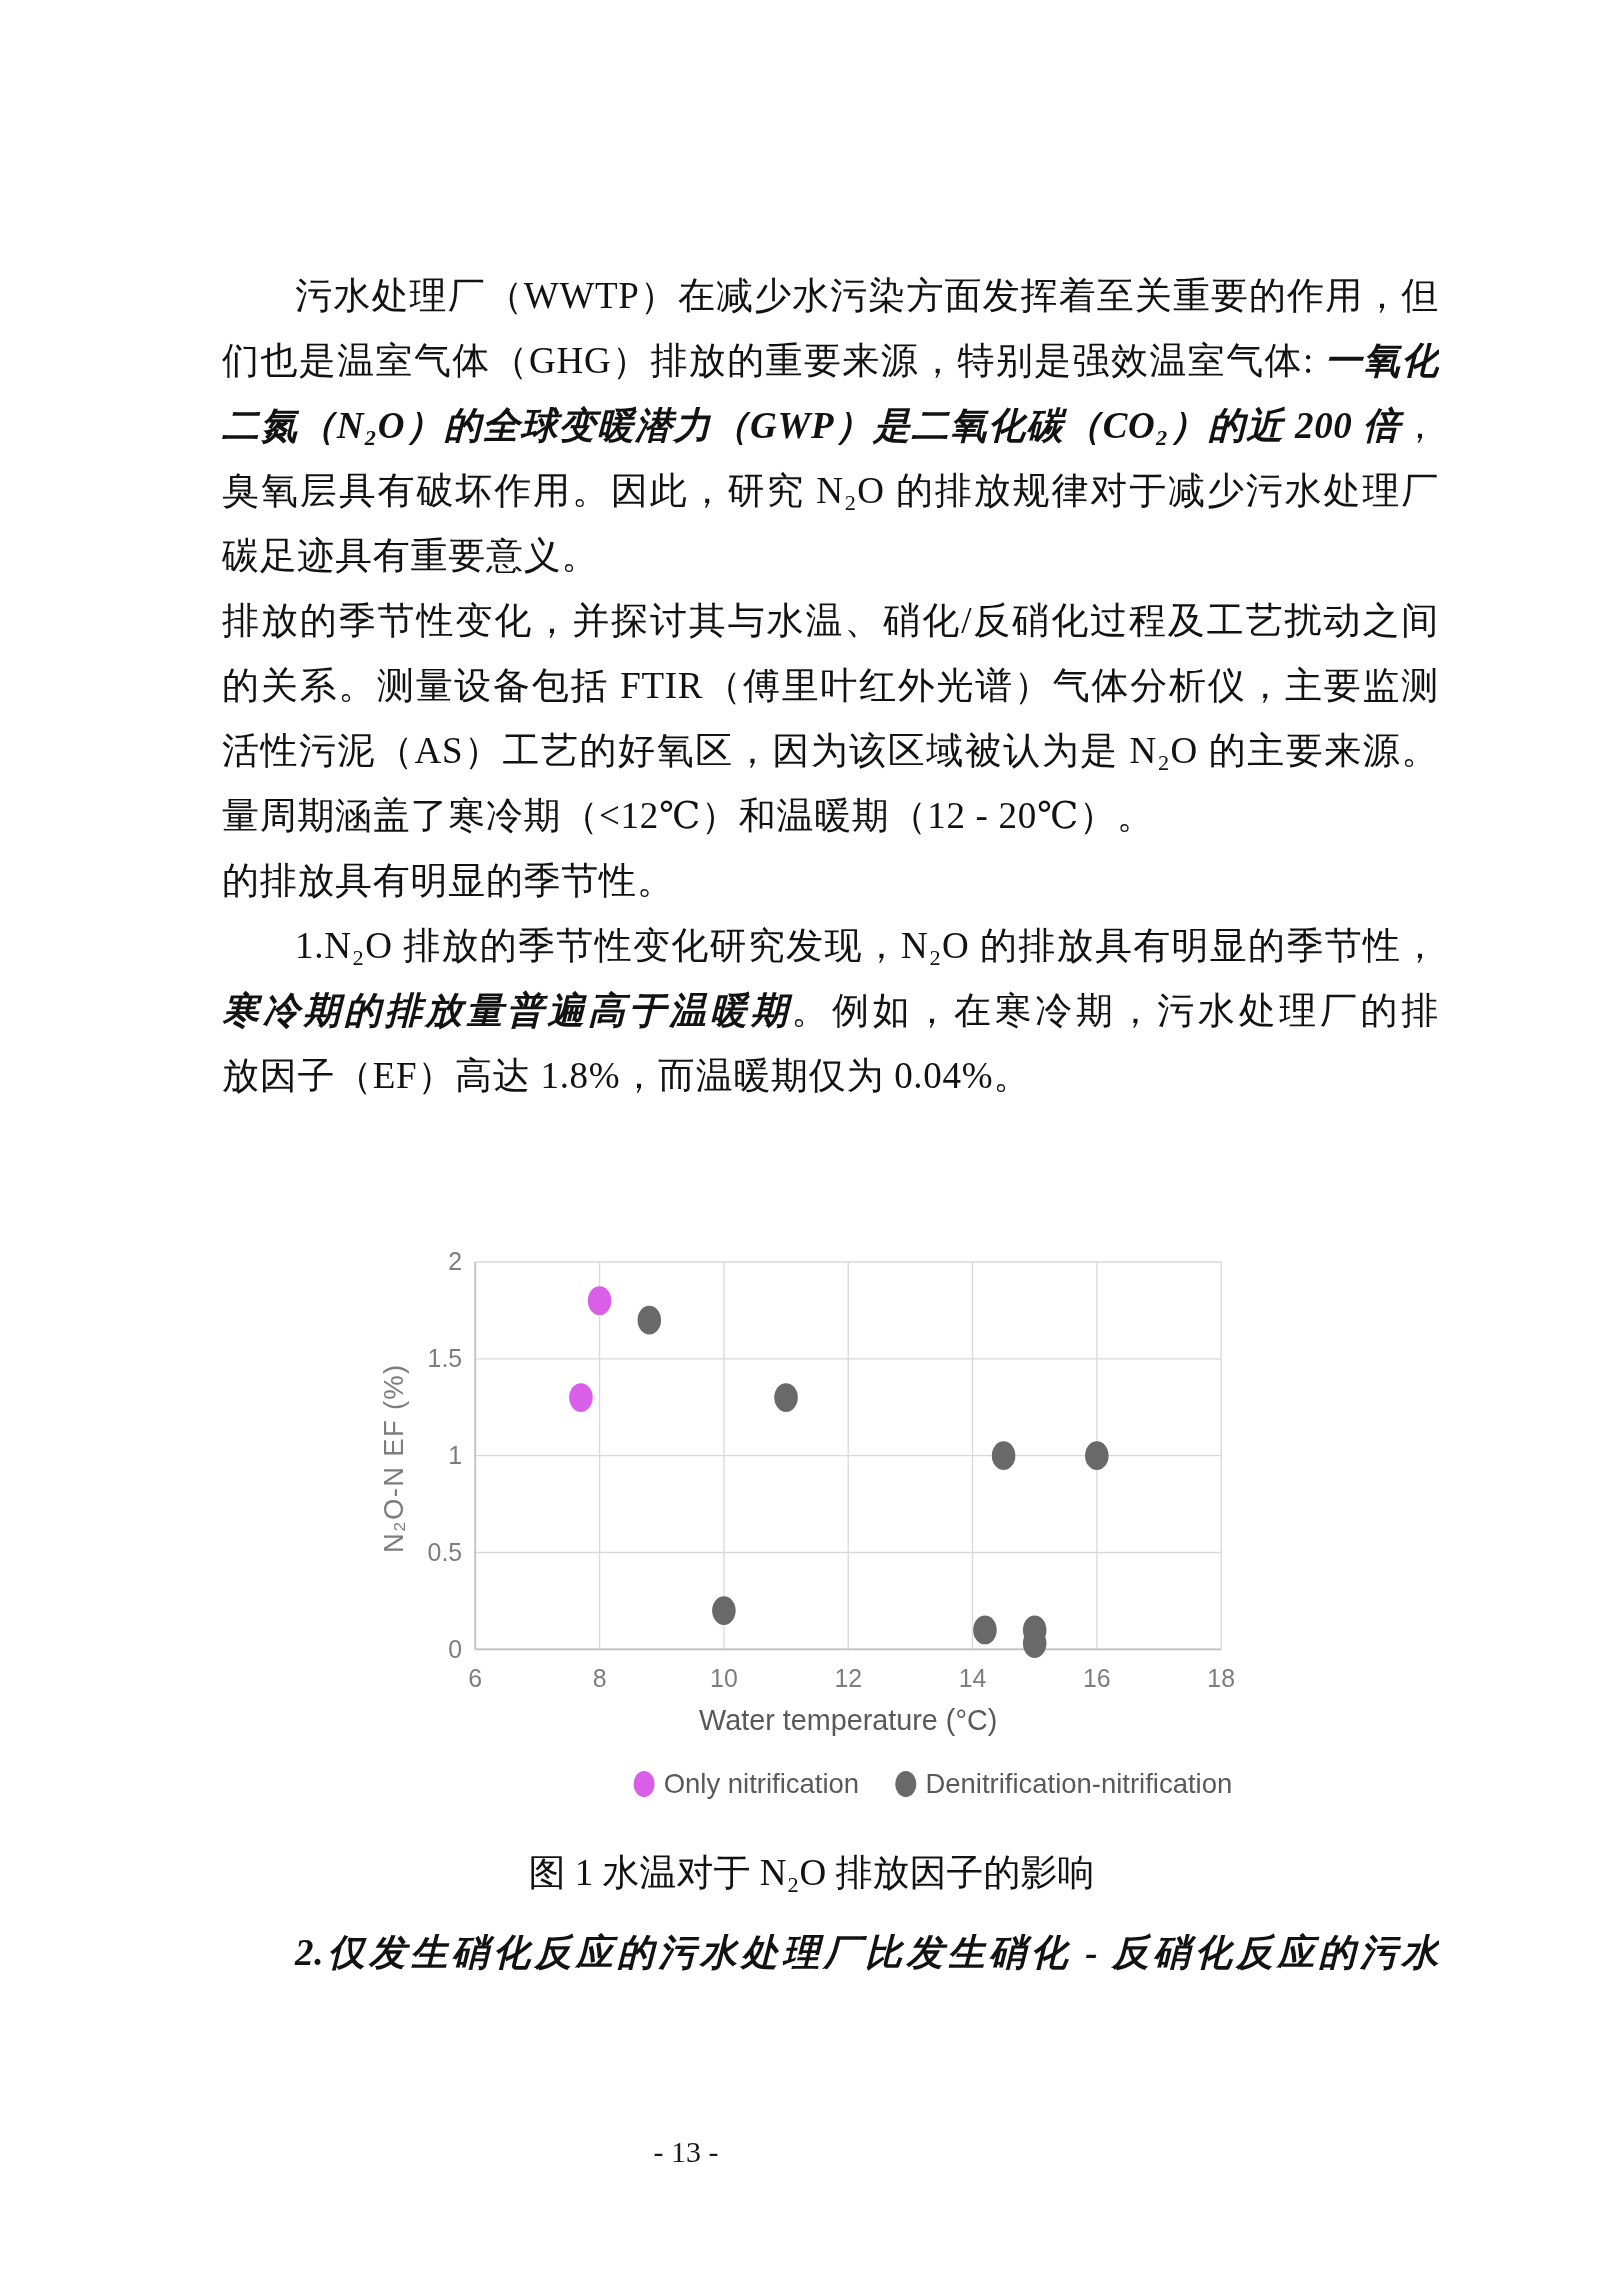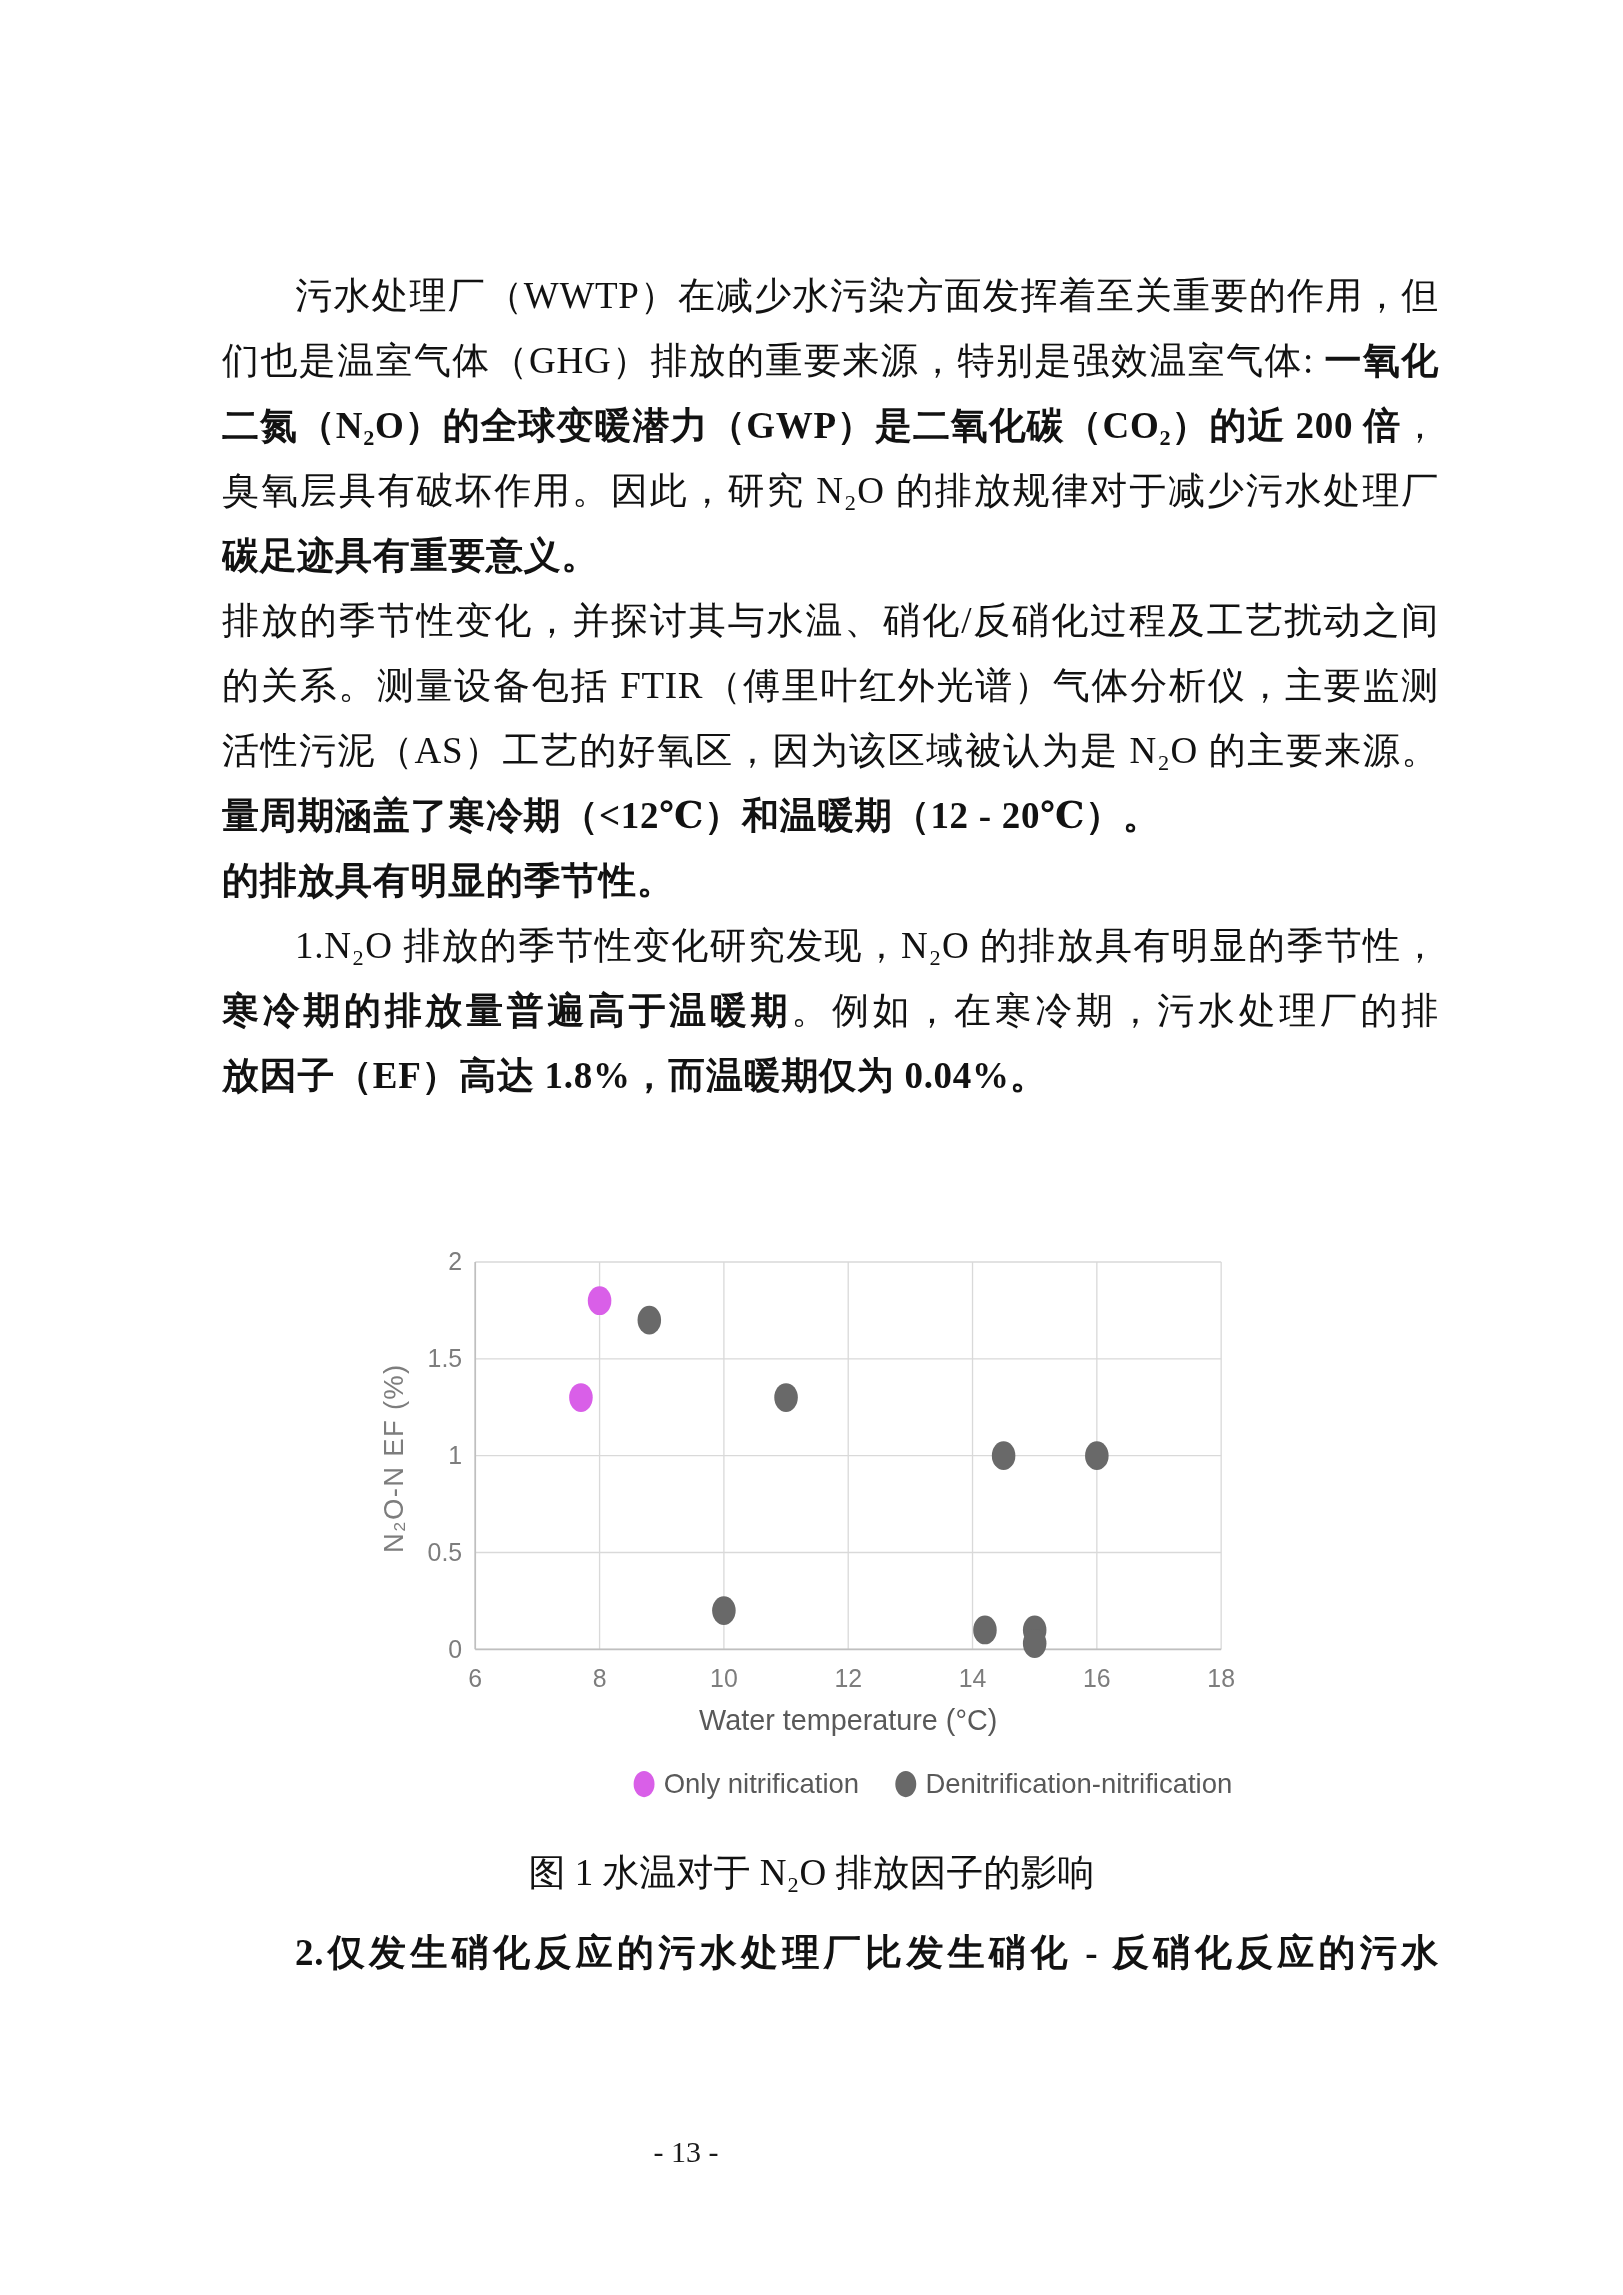--- a/index.html
+++ b/index.html
@@ -10,24 +10,24 @@
   }
   #page{position:relative;width:1623px;height:2295px;background:#ffffff;overflow:hidden;}
 
   
   #body-text{position:absolute;left:222px;top:263px;width:1217px;}
   .line{
     height:65px;line-height:65px;font-size:37px;
     text-align:justify;text-align-last:justify;
     overflow:hidden;white-space:normal;
   }
-  .line.last{text-align-last:left;font-weight:bold;}
+  .line.last{text-align-last:left;}
   .line .ind{display:inline-block;width:73px;height:0.7px;}
   .seg{letter-spacing:0.7px;}
-  .seg.bold{font-weight:700;}
+  .seg.bold{font-weight:700;font-style:italic;}
 
   
   #figure{position:absolute;left:366px;top:1224px;width:916px;height:602px;}
   #figure svg{display:block;}
 
   
   #caption{
     position:absolute;left:0;top:1840px;width:1623px;
     height:65px;line-height:65px;font-size:37px;text-align:center;
   }

